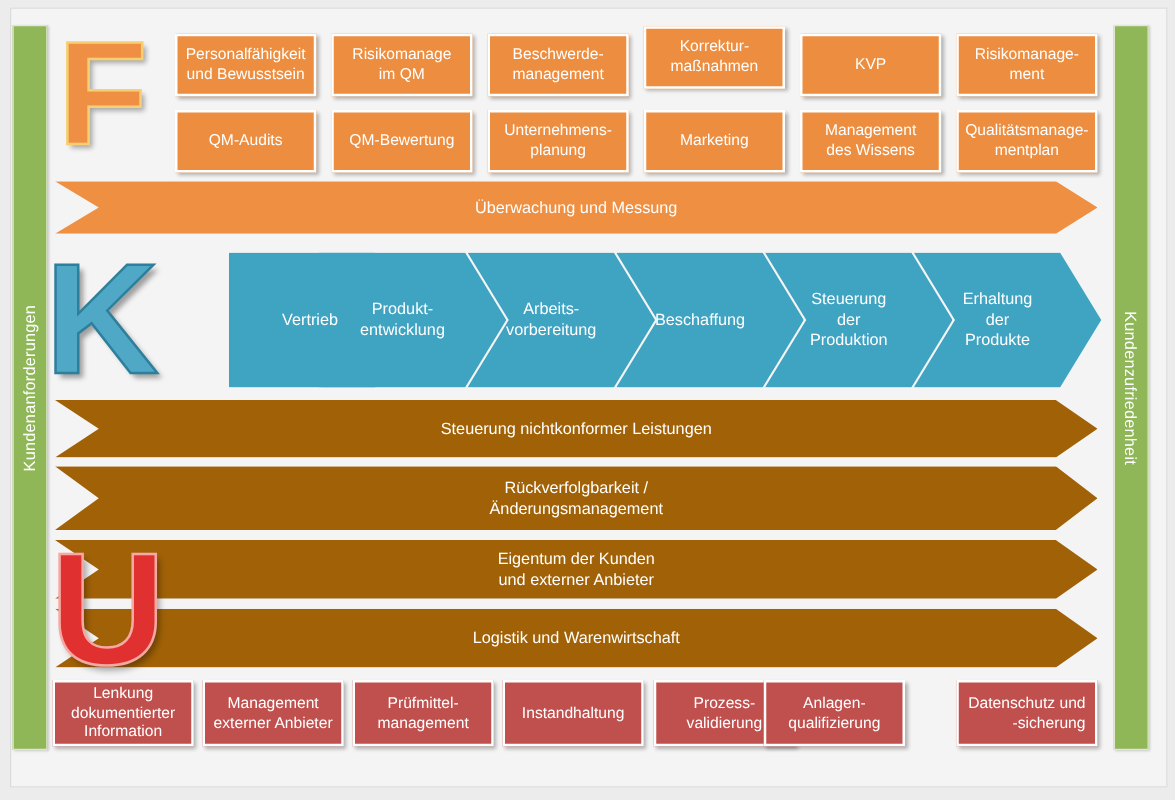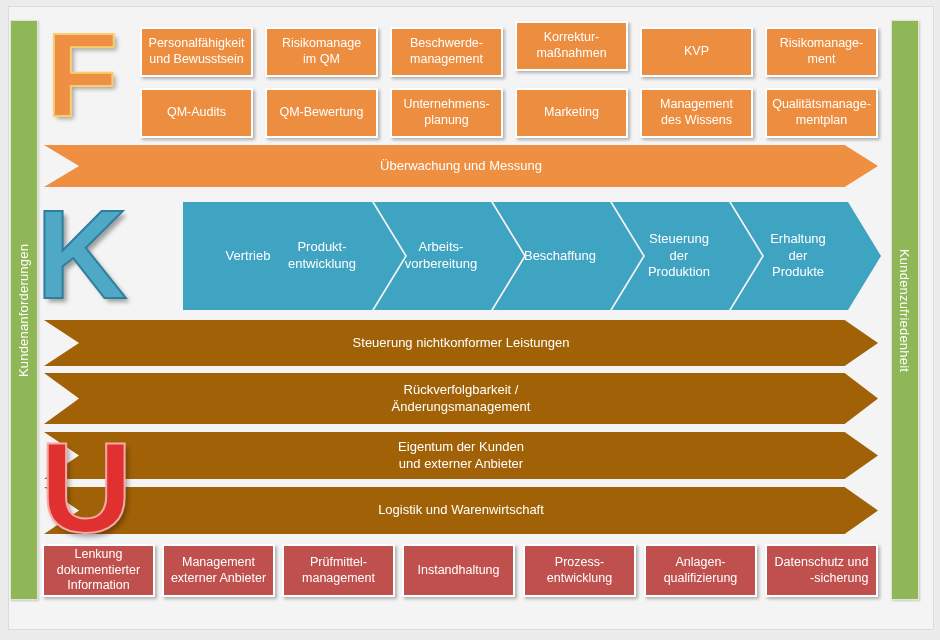--- a/index.html
+++ b/index.html
@@ -193,18 +193,18 @@
 
   <div class="box red" style="left:42px;top:544px;width:113px;height:53px;">Lenkung
 dokumentierter
 Information</div>
   <div class="box red" style="left:162px;top:544px;width:113px;height:53px;">Management
 externer Anbieter</div>
   <div class="box red" style="left:282px;top:544px;width:113px;height:53px;">Prüfmittel-
 management</div>
   <div class="box red" style="left:402px;top:544px;width:113px;height:53px;">Instandhaltung</div>
   <div class="box red" style="left:523px;top:544px;width:113px;height:53px;">Prozess-
-entwicklung</div>
-  <div class="box red" style="left:644px;top:544px;width:113px;height:53px;">Anlagen-
+validierung</div>
+  <div class="box red" style="left:611px;top:544px;width:113px;height:53px;">Anlagen-
 qualifizierung</div>
   <div class="box red" style="left:765px;top:544px;width:113px;height:53px;text-align:right;">Datenschutz und
 -sicherung</div>
 </div>
 
 </body></html>

